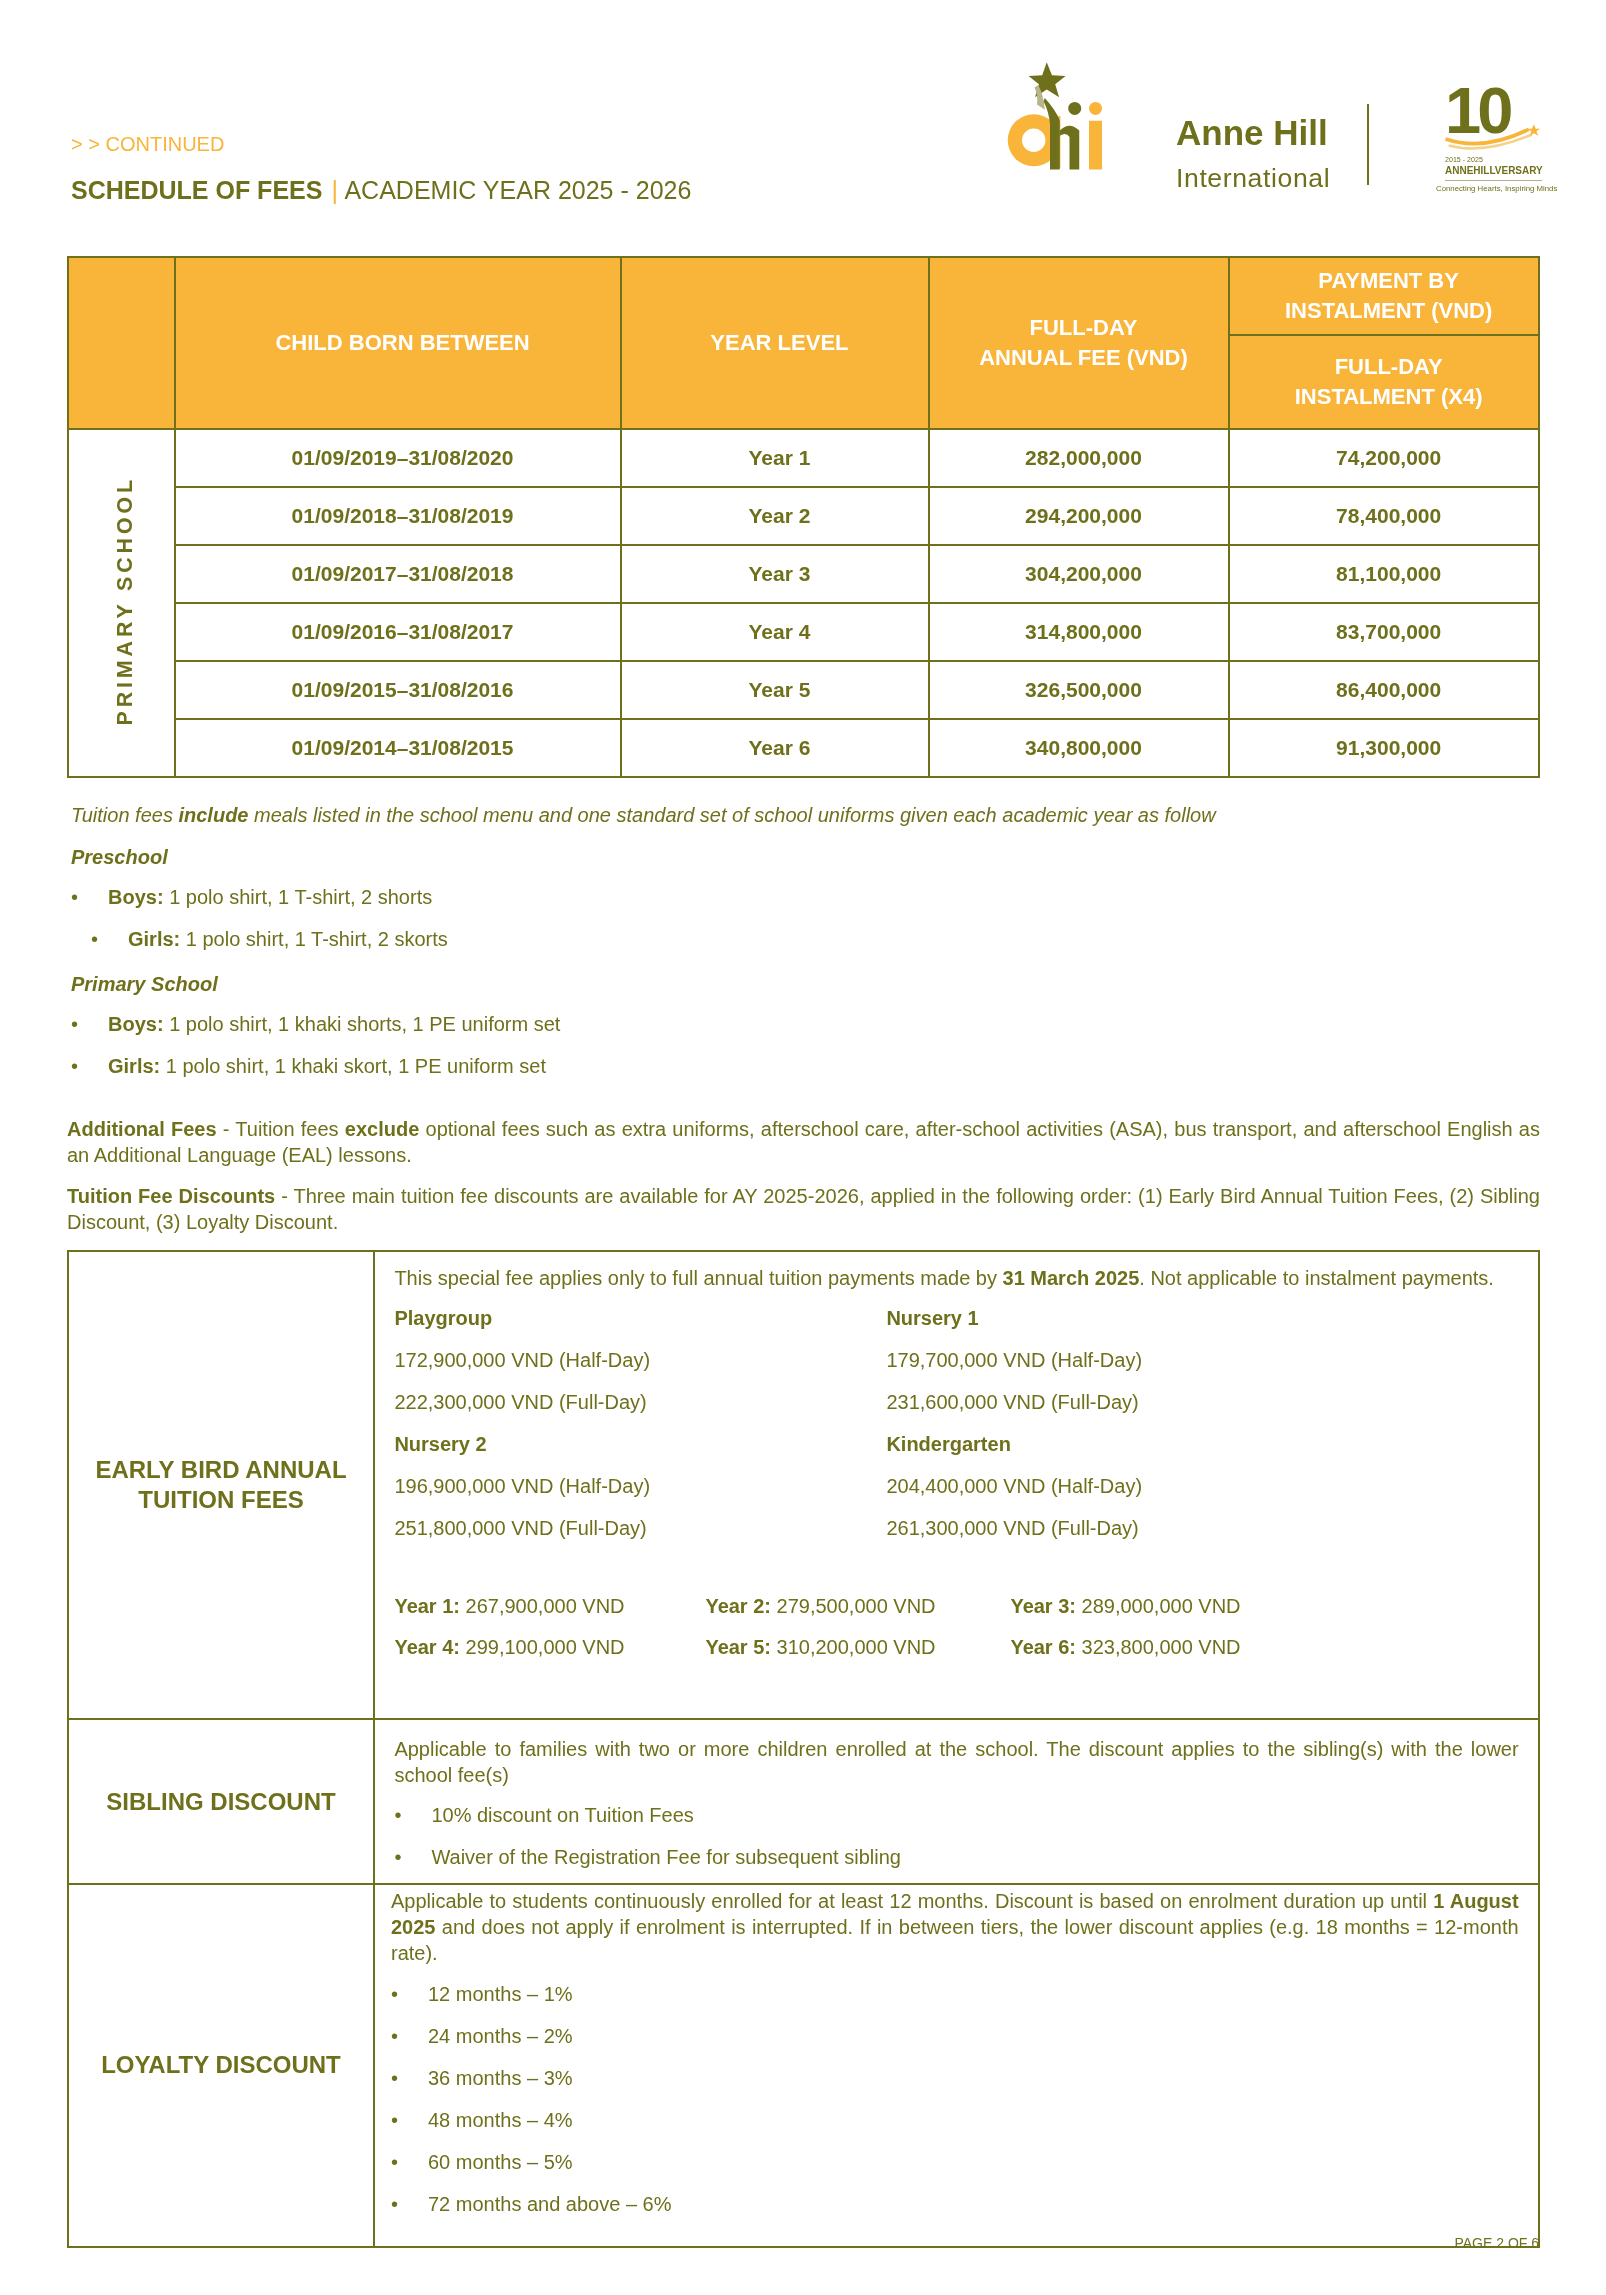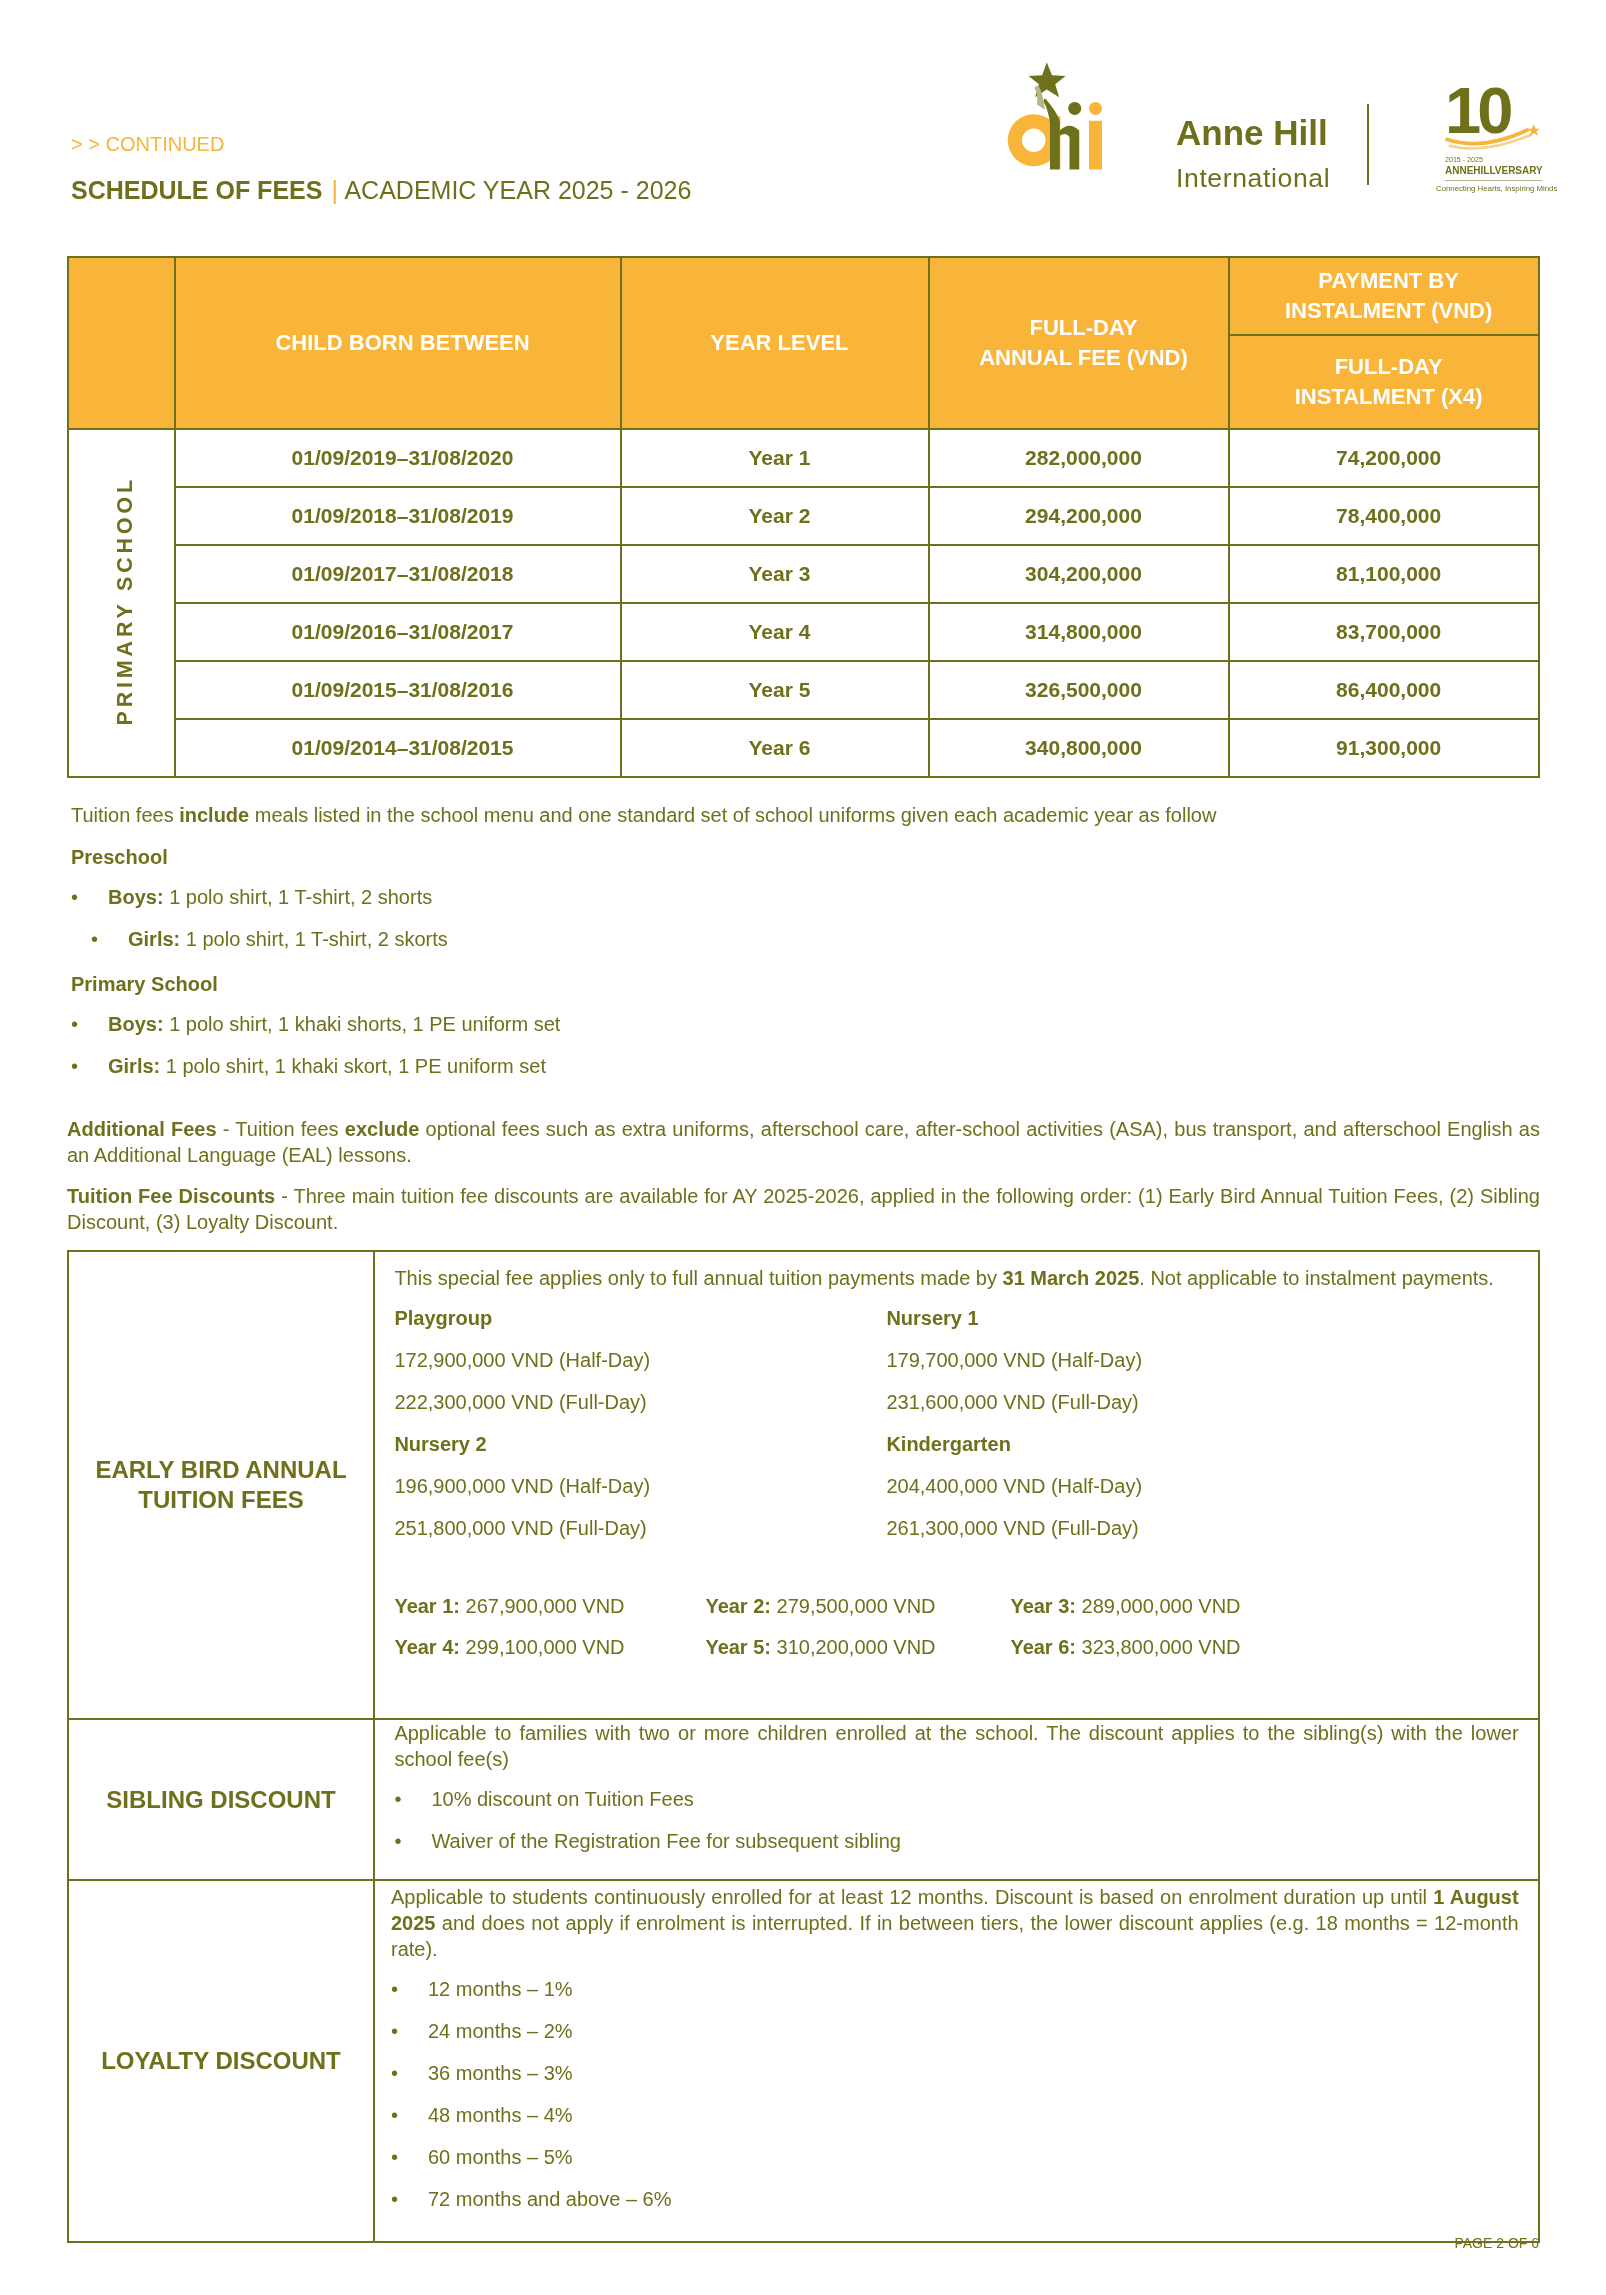--- a/index.html
+++ b/index.html
@@ -27,21 +27,21 @@
 
   
   table { border-collapse: collapse; position: absolute; }
   .fees { left: 67px; top: 256px; width: 1473px; }
   .fees td, .fees th { border: 2.6px solid #6f701b; text-align: center; vertical-align: middle; padding-left: 9px; }
   .fees th { background: #f9b43a; color: #ffffff; font-weight: bold; font-size: 22px; line-height: 30px; }
   .fees td { height: 58px; font-weight: bold; font-size: 21px; color: #6f701b; margin-top: 23px; }
   .fees .side { width: 107px; }
   .fees .side-label { writing-mode: vertical-rl; transform: rotate(180deg); font-size: 21.4px; font-weight: bold; letter-spacing: 3.9px; display: inline-block; }
 
-  .section-text { position: absolute; left: 71px; font-size: 20px; line-height: 26px; color: #6f701b; }
+  .section-text { position: absolute; left: 71px; font-size: 20px; line-height: 26px; color: #6f701b; font-style: italic; }
   .section-text b { font-weight: bold; }
   .bullet-row { position: absolute; left: 71px; font-size: 20px; color: #6f701b; }
   .bullet-row .dot { display: inline-block; width: 37px; }
   .para { position: absolute; left: 67px; width: 1473px; font-size: 20px; line-height: 26px; text-align: justify; color: #6f701b; }
 
   
   .disc { left: 67px; top: 1250px; width: 1473px; }
   .disc td { border: 2.6px solid #6f701b; vertical-align: top; font-size: 20px; color: #6f701b; }
   .disc .label { width: 306px; text-align: center; vertical-align: middle; font-weight: bold; font-size: 24px; line-height: 30px; }
   .disc .content { padding: 13px 19.4px 13px 19.4px; }
@@ -210,21 +210,21 @@
         <span><b>Year 2:</b><span> 279,500,000 VND</span></span>
         <span><b>Year 3:</b><span> 289,000,000 VND</span></span>
         <span><b>Year 4:</b><span> 299,100,000 VND</span></span>
         <span><b>Year 5:</b><span> 310,200,000 VND</span></span>
         <span><b>Year 6:</b><span> 323,800,000 VND</span></span>
       </div>
     </td>
   </tr>
   <tr style="height:161px">
     <td class="label">SIBLING DISCOUNT</td>
-    <td class="content" style="padding-top:0;">
+    <td class="content" style="padding-top:16px;">
       <p>Applicable to families with two or more children enrolled at the school. The discount applies to the sibling(s) with the lower school fee(s)</p>
       <div class="ul">
         <div><span class="dot">•</span><span>10% discount on Tuition Fees</span></div>
         <div style="margin-bottom:0"><span class="dot">•</span><span>Waiver of the Registration Fee for subsequent sibling</span></div>
       </div>
     </td>
   </tr>
   <tr style="height:343px">
     <td class="label">LOYALTY DISCOUNT</td>
     <td class="content" style="padding-top:3px; padding-left:16px;">

